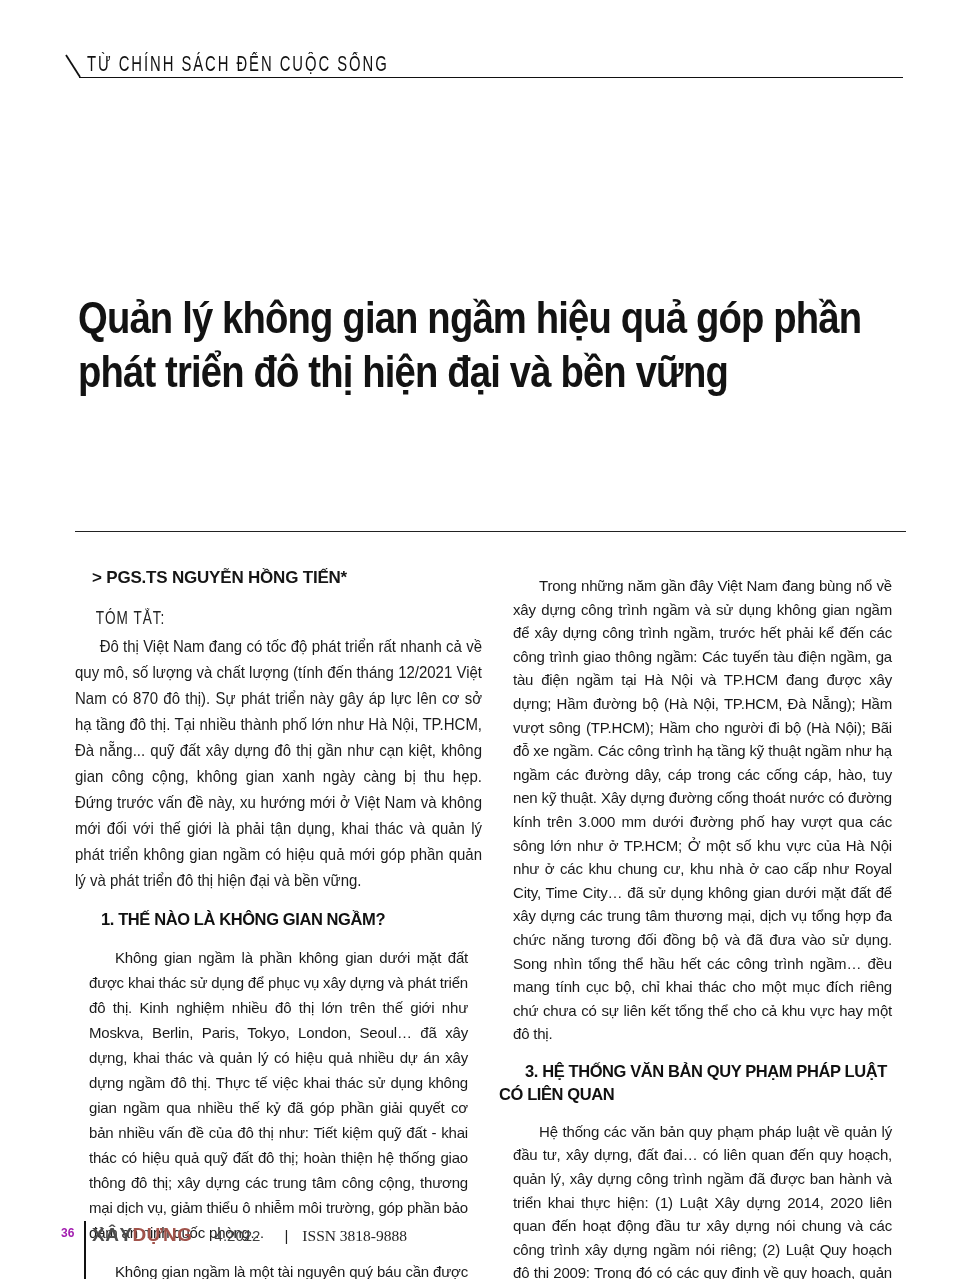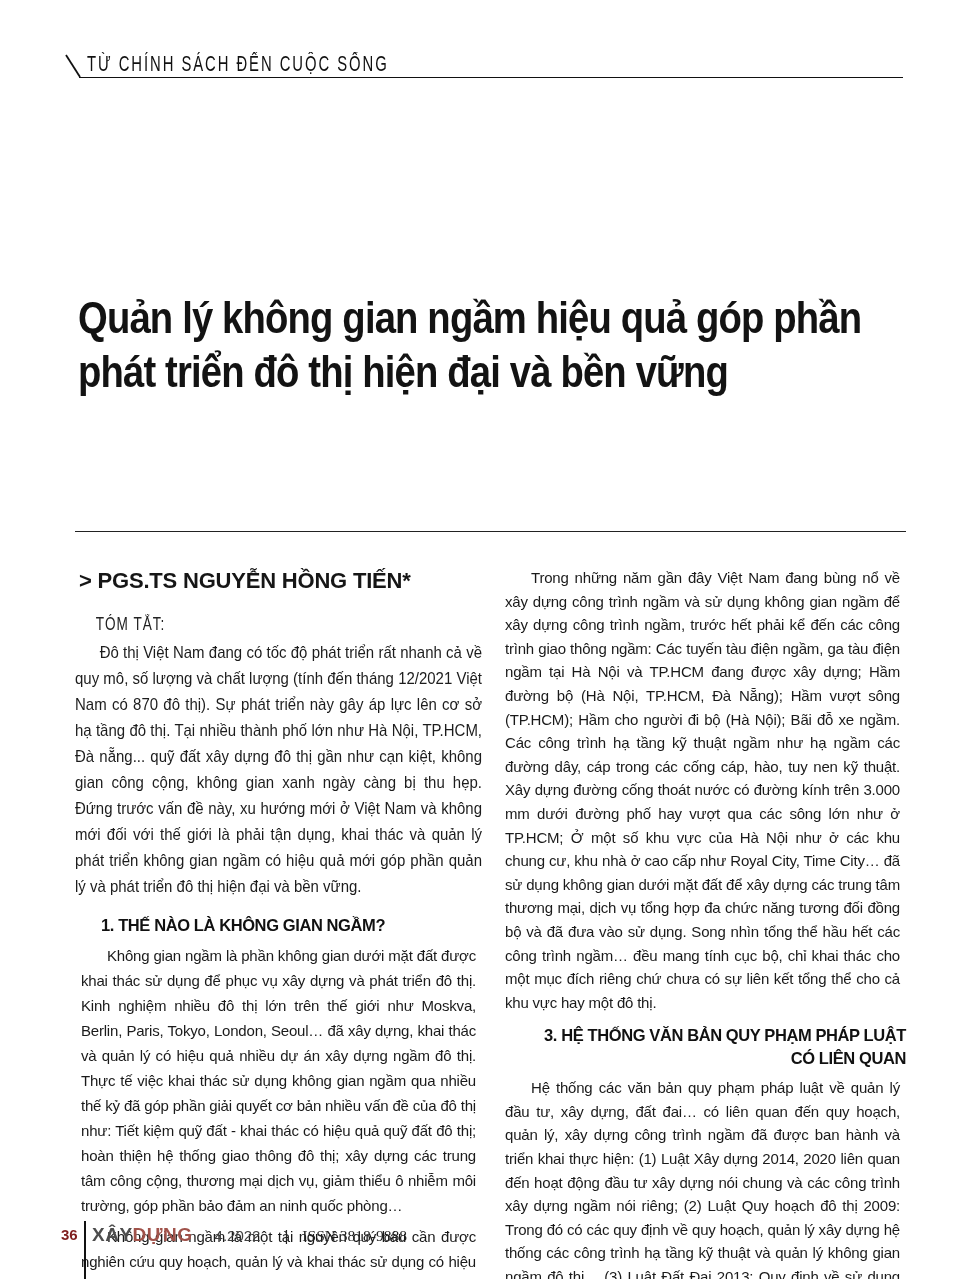--- a/index.html
+++ b/index.html
@@ -22,42 +22,42 @@
     position:absolute;left:78px;top:291px;width:960px;
     font-size:45px;line-height:54px;font-weight:700;letter-spacing:-1px;
     white-space:pre-line;color:#131313;
     transform:scaleX(0.85);transform-origin:0 0;margin:0;
   }
   
   .content-rule{position:absolute;left:75px;top:531px;width:831px;border-top:1.4px solid #222;}
   
   .columns{position:absolute;left:75px;top:560px;width:831px;display:flex;gap:17px;}
   .col{width:407px;}
-  .author-byline{font-size:22px;font-weight:700;letter-spacing:-0.2px;margin:8px 4px 20px;}
+  .author-byline{font-size:17px;font-weight:700;letter-spacing:-0.2px;margin:8px 17px 20px;}
   .abstract-label{
     font-size:17px;letter-spacing:1.2px;margin:0 0 6px 0;padding-left:26px;
     transform:scaleX(0.8) scaleY(1.05);transform-origin:0 0;white-space:nowrap;color:#222;
   }
   .abstract-text{
     width:462px;margin:0;font-size:17px;line-height:26px;text-align:justify;
     text-indent:28px;color:#1c1c1c;
     transform:scaleX(0.881);transform-origin:0 0;
   }
   .section-heading{
     font-size:16.5px;font-weight:700;letter-spacing:-0.4px;line-height:23px;
     text-indent:26px;margin:14px 0 4px;color:#111;
   }
   .col-right .section-heading.first{margin-top:8px;}
   .body-paragraph{
-    margin:6px;font-size:15px;line-height:25px;text-align:justify;text-indent:26px;
+    margin:14px;font-size:15px;line-height:25px;text-align:justify;text-indent:26px;
     letter-spacing:-0.2px;color:#1a1a1a;
   }
   .col-right .body-paragraph{line-height:23.6px;}
   
-  .footer-pagenum{position:absolute;left:61px;top:1226px;font-size:15px;font-weight:700;color:#7f1d1d;}
+  .footer-pagenum{position:absolute;left:61px;top:1226px;font-size:12px;font-weight:700;color:#a21caf;}
   .footer-divider{position:absolute;left:84px;top:1221px;width:2px;height:58px;background:#111;}
   .footer-row{position:absolute;left:92px;top:1225px;display:flex;align-items:baseline;}
   .magazine-logo{font-size:19px;font-weight:700;letter-spacing:0.5px;line-height:19px;}
   .logo-xay{color:#4d4d4d;}
   .logo-dung{color:#a0524a;}
   .footer-issue{margin-left:22px;font-size:15px;color:#404040;}
   .footer-sep{margin-left:24px;font-size:15px;color:#222;}
   .footer-issn{
     margin-left:14px;font-size:15.5px;color:#222;
     font-family:"Liberation Serif","DejaVu Serif",serif;
@@ -88,21 +88,21 @@
 
     <h2 class="section-heading">1. THẾ NÀO LÀ KHÔNG GIAN NGẦM?</h2>
     <p class="body-paragraph">Không gian ngầm là phần không gian dưới mặt đất được khai thác sử dụng để phục vụ xây dựng và phát triển đô thị. Kinh nghiệm nhiều đô thị lớn trên thế giới như Moskva, Berlin, Paris, Tokyo, London, Seoul… đã xây dựng, khai thác và quản lý có hiệu quả nhiều dự án xây dựng ngầm đô thị. Thực tế việc khai thác sử dụng không gian ngầm qua nhiều thế kỷ đã góp phần giải quyết cơ bản nhiều vấn đề của đô thị như: Tiết kiệm quỹ đất - khai thác có hiệu quả quỹ đất đô thị; hoàn thiện hệ thống giao thông đô thị; xây dựng các trung tâm công cộng, thương mại dịch vụ, giảm thiểu ô nhiễm môi trường, góp phần bảo đảm an ninh quốc phòng…</p>
     <p class="body-paragraph">Không gian ngầm là một tài nguyên quý báu cần được nghiên cứu quy hoạch, quản lý và khai thác sử dụng có hiệu quả đặc biệt các đô thị lớn của Việt Nam hiện nay.</p>
 
   </div>
 
   <div class="col col-right">
     <p class="body-paragraph">Trong những năm gần đây Việt Nam đang bùng nổ về xây dựng công trình ngầm và sử dụng không gian ngầm để xây dựng công trình ngầm, trước hết phải kể đến các công trình giao thông ngầm: Các tuyến tàu điện ngầm, ga tàu điện ngầm tại Hà Nội và TP.HCM đang được xây dựng; Hầm đường bộ (Hà Nội, TP.HCM, Đà Nẵng); Hầm vượt sông (TP.HCM); Hầm cho người đi bộ (Hà Nội); Bãi đỗ xe ngầm. Các công trình hạ tầng kỹ thuật ngầm như hạ ngầm các đường dây, cáp trong các cống cáp, hào, tuy nen kỹ thuật. Xây dựng đường cống thoát nước có đường kính trên 3.000 mm dưới đường phố hay vượt qua các sông lớn như ở TP.HCM; Ở một số khu vực của Hà Nội như ở các khu chung cư, khu nhà ở cao cấp như Royal City, Time City… đã sử dụng không gian dưới mặt đất để xây dựng các trung tâm thương mại, dịch vụ tổng hợp đa chức năng tương đối đồng bộ và đã đưa vào sử dụng. Song nhìn tổng thể hầu hết các công trình ngầm… đều mang tính cục bộ, chỉ khai thác cho một mục đích riêng chứ chưa có sự liên kết tổng thể cho cả khu vực hay một đô thị.</p>
 
-    <h2 class="section-heading" style="margin-top:10px;text-align:right;">3. HỆ THỐNG VĂN BẢN QUY PHẠM PHÁP LUẬT CÓ LIÊN QUAN</h2>
+    <h2 class="section-heading" style="margin-top:10px;">3. HỆ THỐNG VĂN BẢN QUY PHẠM PHÁP LUẬT CÓ LIÊN QUAN</h2>
     <p class="body-paragraph">Hệ thống các văn bản quy phạm pháp luật về quản lý đầu tư, xây dựng, đất đai… có liên quan đến quy hoạch, quản lý, xây dựng công trình ngầm đã được ban hành và triển khai thực hiện: (1) Luật Xây dựng 2014, 2020 liên quan đến hoạt động đầu tư xây dựng nói chung và các công trình xây dựng ngầm nói riêng; (2) Luật Quy hoạch đô thị 2009: Trong đó có các quy định về quy hoạch, quản lý xây dựng hệ thống các công trình hạ tầng kỹ thuật và quản lý không gian ngầm đô thị… (3) Luật Đất Đai 2013: Quy định về sử dụng đất để xây</p>
   </div>
 
 </div>
 
 <div class="footer-pagenum">36</div>
 <div class="footer-divider"></div>
 <div class="footer-row">
   <span class="magazine-logo"><span class="logo-xay">XÂY</span><span class="logo-dung">DỰNG</span></span>
   <span class="footer-issue">4.2022</span>

